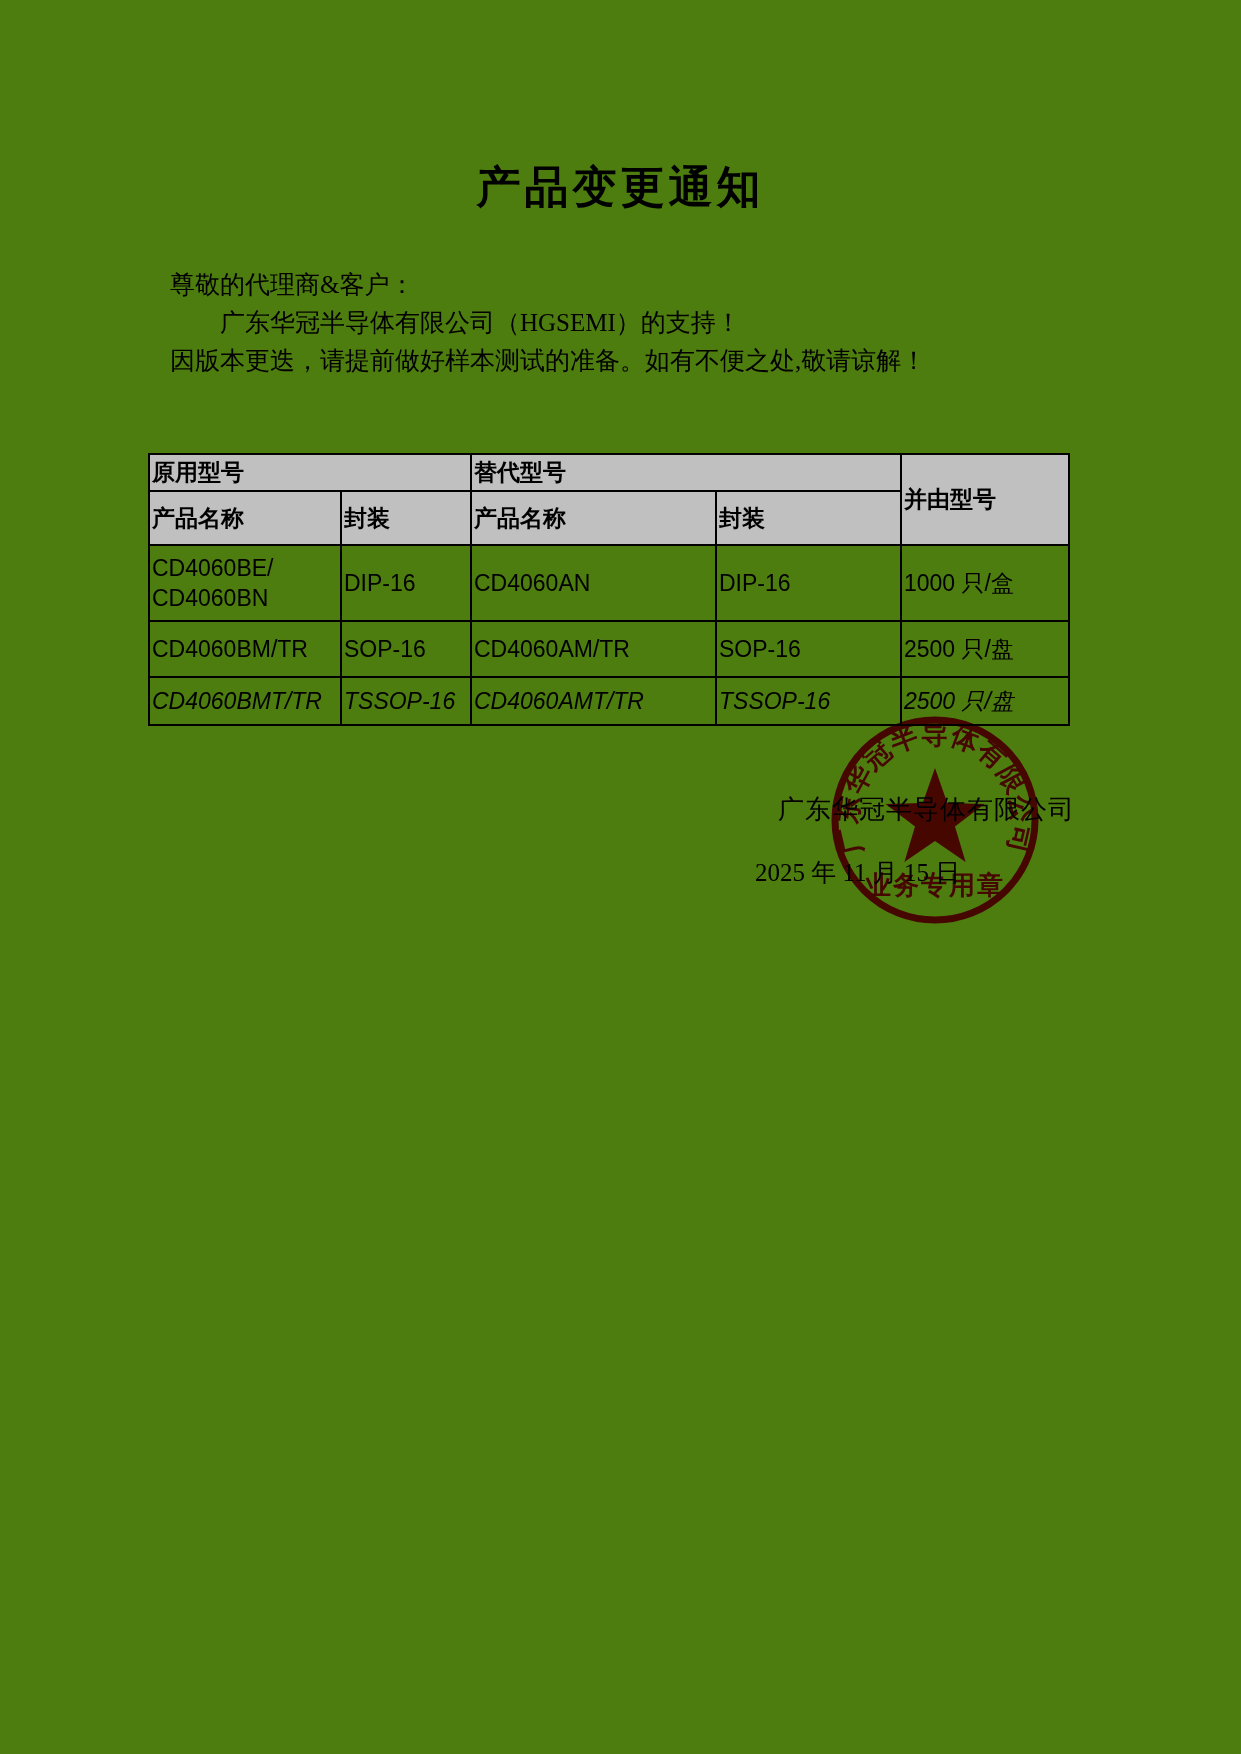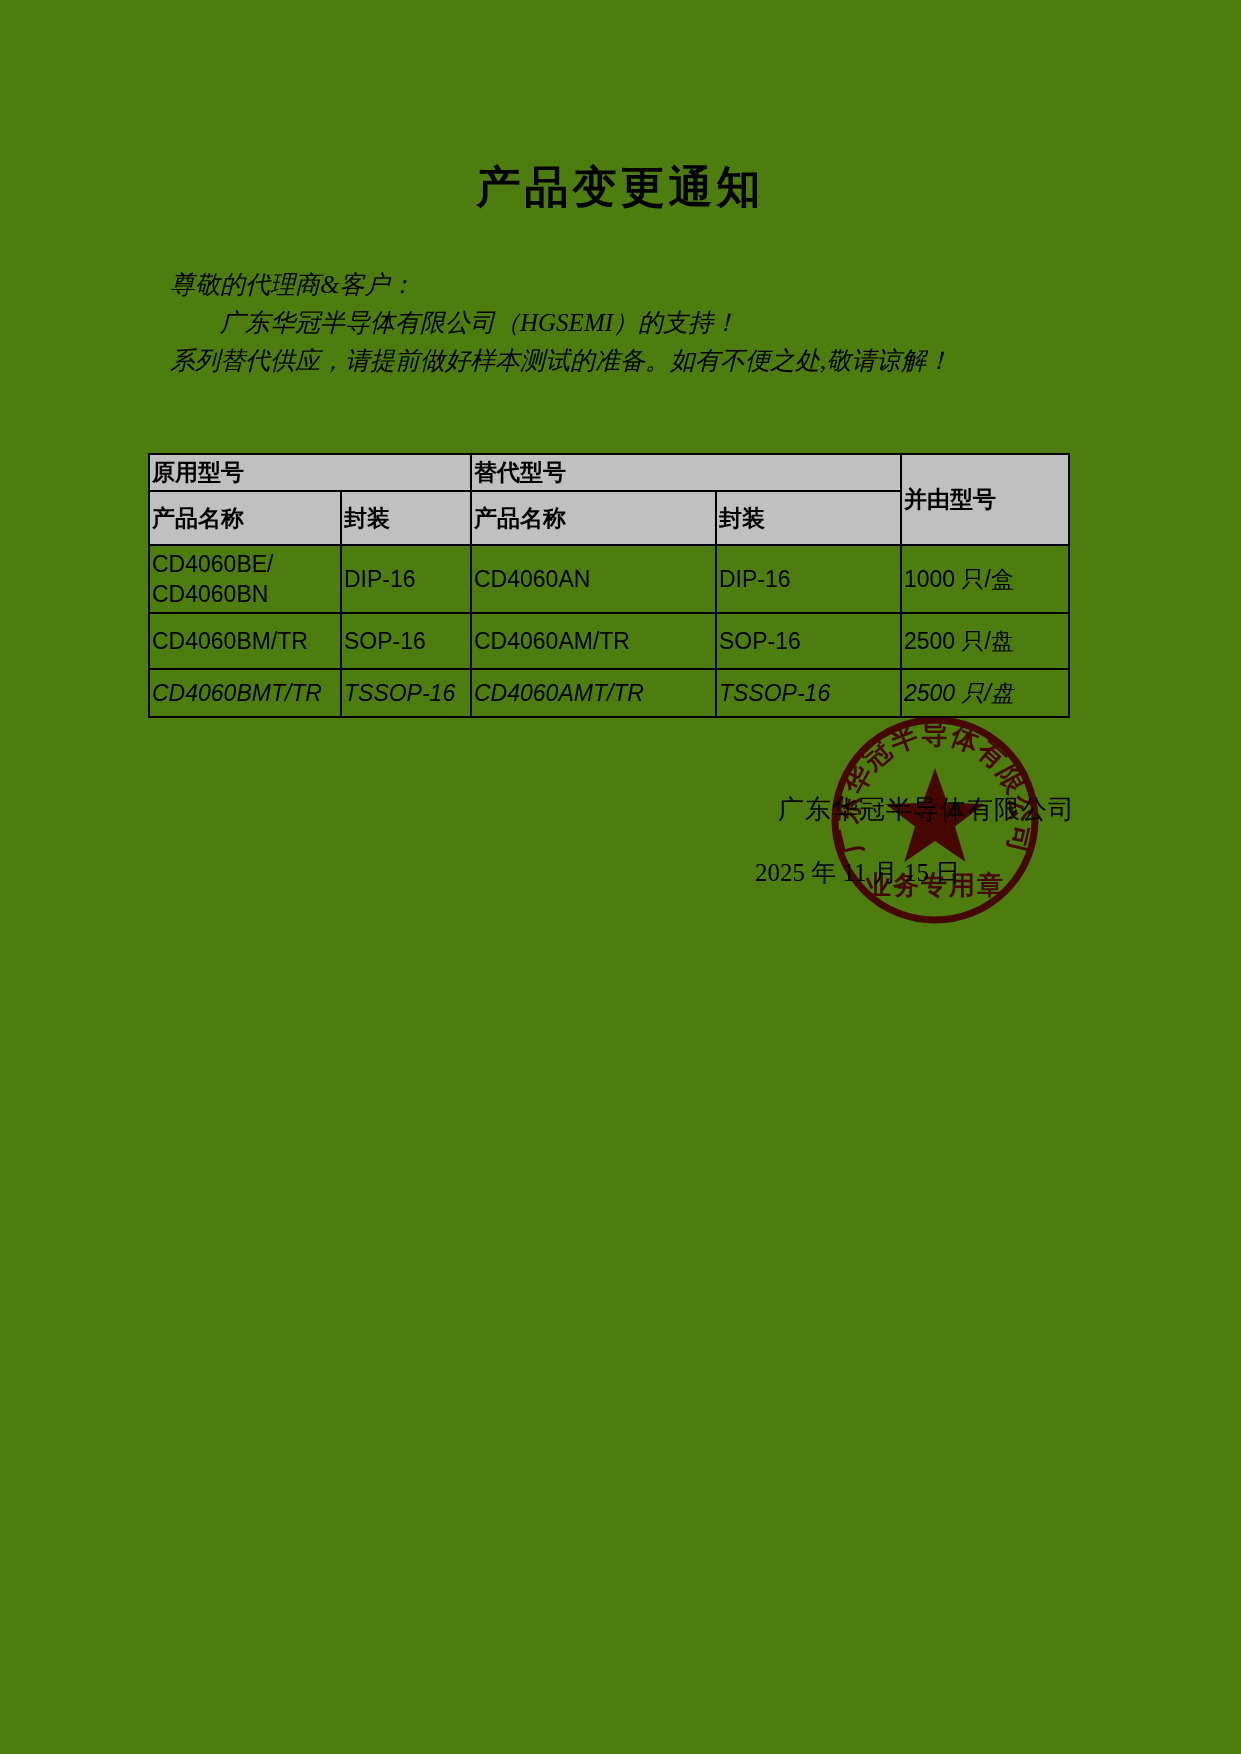--- a/index.html
+++ b/index.html
@@ -12,21 +12,21 @@
     overflow:hidden;
   }
   .doc-title{
     position:absolute;top:158px;left:0;width:1241px;
     text-align:center;
     font-family:"Liberation Sans","DejaVu Sans",sans-serif;
     font-weight:700;font-size:44px;letter-spacing:4px;
   }
   .body-text{
     position:absolute;top:266px;left:170px;width:902px;
-    font-size:25px;line-height:38px;font-style:italic;
+    font-size:25px;line-height:38px;
   }
   .body-line{white-space:nowrap;}
   .indent{padding-left:2em;}
   table.pcn{
     position:absolute;top:453px;left:148px;
     border-collapse:collapse;table-layout:fixed;
     width:920px;
     font-size:23px;text-align:left;
   }
   table.pcn td,table.pcn th{
@@ -39,21 +39,21 @@
     background:#c0c0c0;
     font-family:"Liberation Sans","DejaVu Sans",sans-serif;
     font-weight:700;font-size:23px;
   }
   table.pcn td{
     font-family:"Liberation Sans","DejaVu Sans",sans-serif;
     font-weight:400;
   }
   .row-h1{height:37px;}
   .row-h2{height:54px;}
-  .row-d1{height:68px;border-radius:31px;}
+  .row-d1{height:76px;border-radius:31px;}
   .row-d2{height:56px;}
   .row-d3{height:48px;font-style:italic;}
   .multiline{white-space:pre-line;line-height:30px;}
   .sig-company{
     position:absolute;top:792px;left:778px;
     font-size:26px;letter-spacing:1px;white-space:nowrap;
   }
   .sig-date{
     position:absolute;top:856px;left:755px;
     font-size:25px;white-space:nowrap;
@@ -71,21 +71,21 @@
 </head>
 <body>
 
 <div class="page">
 
   <div class="doc-title">产品变更通知</div>
 
   <div class="body-text">
     <div class="body-line">尊敬的代理商&amp;客户：</div>
     <div class="body-line indent">广东华冠半导体有限公司（HGSEMI）的支持！</div>
-    <div class="body-line">系列替代供应，请提前做好样本测试的准备。如有不便之处,敬请谅解！</div>
+    <div class="body-line">因版本更迭，请提前做好样本测试的准备。如有不便之处,敬请谅解！</div>
   </div>
 
   <table class="pcn">
     <colgroup>
       <col style="width:192px">
         <col style="width:130px">
         <col style="width:245px">
         <col style="width:185px">
         <col style="width:168px">
     </colgroup>

